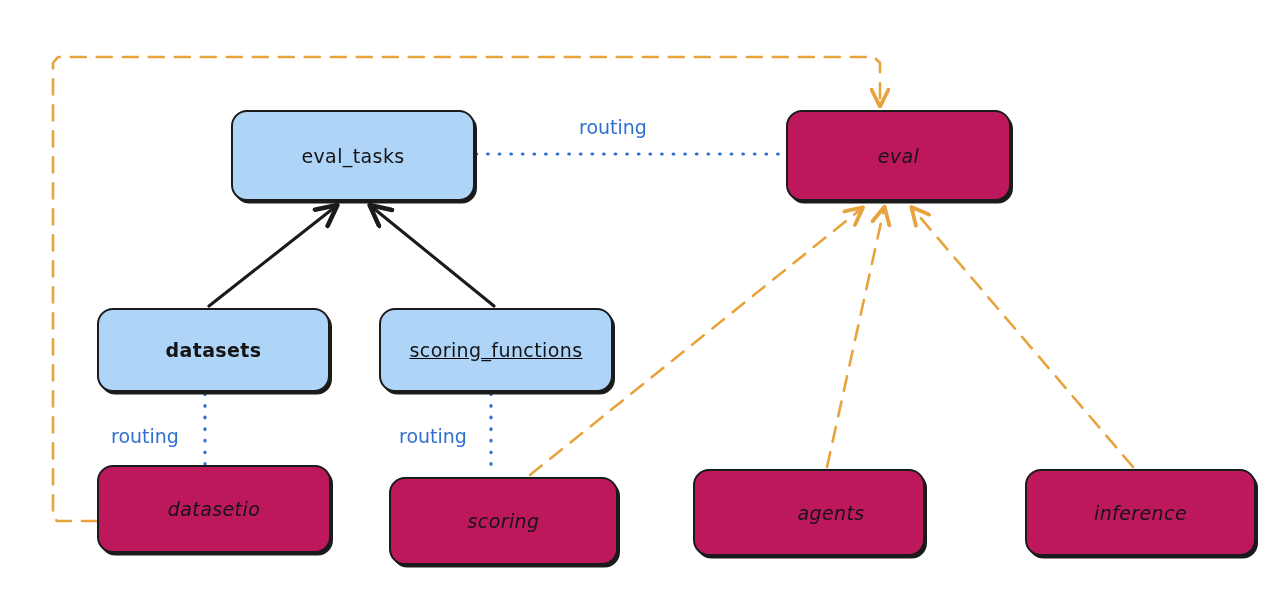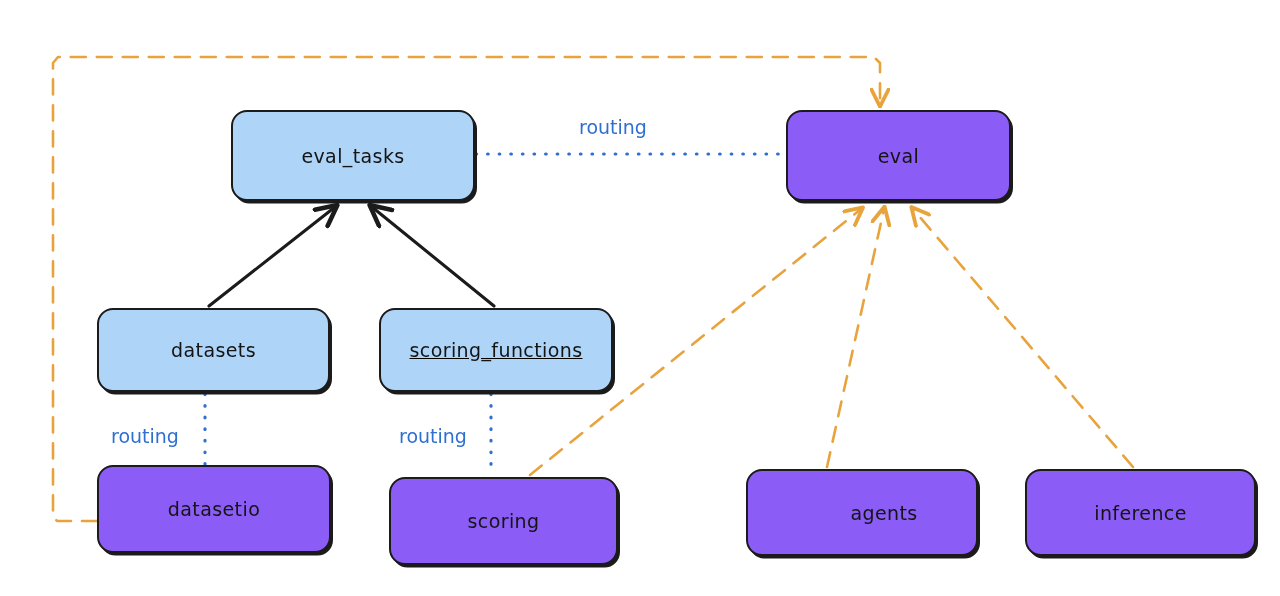--- a/index.html
+++ b/index.html
@@ -43,21 +43,22 @@
     font-size: 19px;
     color: #141414;
     letter-spacing: 0.4px;
     white-space: nowrap;
     user-select: none;
   }
   .node.api {
     background: #aed4f7;
   }
   .node.provider {
-    background: #8b5cf6;
+    background: #be185d;
+    font-style: italic;
   }
   .edge-label {
     position: absolute;
     font-family: "DejaVu Sans", sans-serif;
     font-size: 19px;
     color: #2f6fd0;
     white-space: nowrap;
     user-select: none;
   }
 </style>
@@ -96,37 +97,37 @@
   </svg>
 
   <div class="node api" style="left:231px; top:110px; width:244px; height:91px;">
     <span class="node-label">eval_tasks</span>
   </div>
 
   <div class="node provider" style="left:786px; top:110px; width:225px; height:91px;">
     <span class="node-label">eval</span>
   </div>
 
-  <div class="node api" style="left:97px; top:308px; width:233px; height:84px;">
+  <div class="node api" style="left:97px; top:308px; width:233px; height:84px;font-weight:bold;">
     <span class="node-label">datasets</span>
   </div>
 
   <div class="node api" style="left:379px; top:308px; width:234px; height:84px;text-decoration:underline;">
     <span class="node-label">scoring_functions</span>
   </div>
 
   <div class="node provider" style="left:97px; top:465px; width:234px; height:88px;">
     <span class="node-label">datasetio</span>
   </div>
 
   <div class="node provider" style="left:389px; top:477px; width:229px; height:88px;text-align:center;">
     <span class="node-label">scoring</span>
   </div>
 
-  <div class="node provider" style="left:746px; top:469px; width:232px; height:87px;padding-left:44px;">
+  <div class="node provider" style="left:693px; top:469px; width:232px; height:87px;padding-left:44px;">
     <span class="node-label">agents</span>
   </div>
 
   <div class="node provider" style="left:1025px; top:469px; width:231px; height:87px;">
     <span class="node-label">inference</span>
   </div>
 
   <span class="edge-label" style="left:579px; top:116px;">routing</span>
 
   <span class="edge-label" style="left:111px; top:425px;">routing</span>

